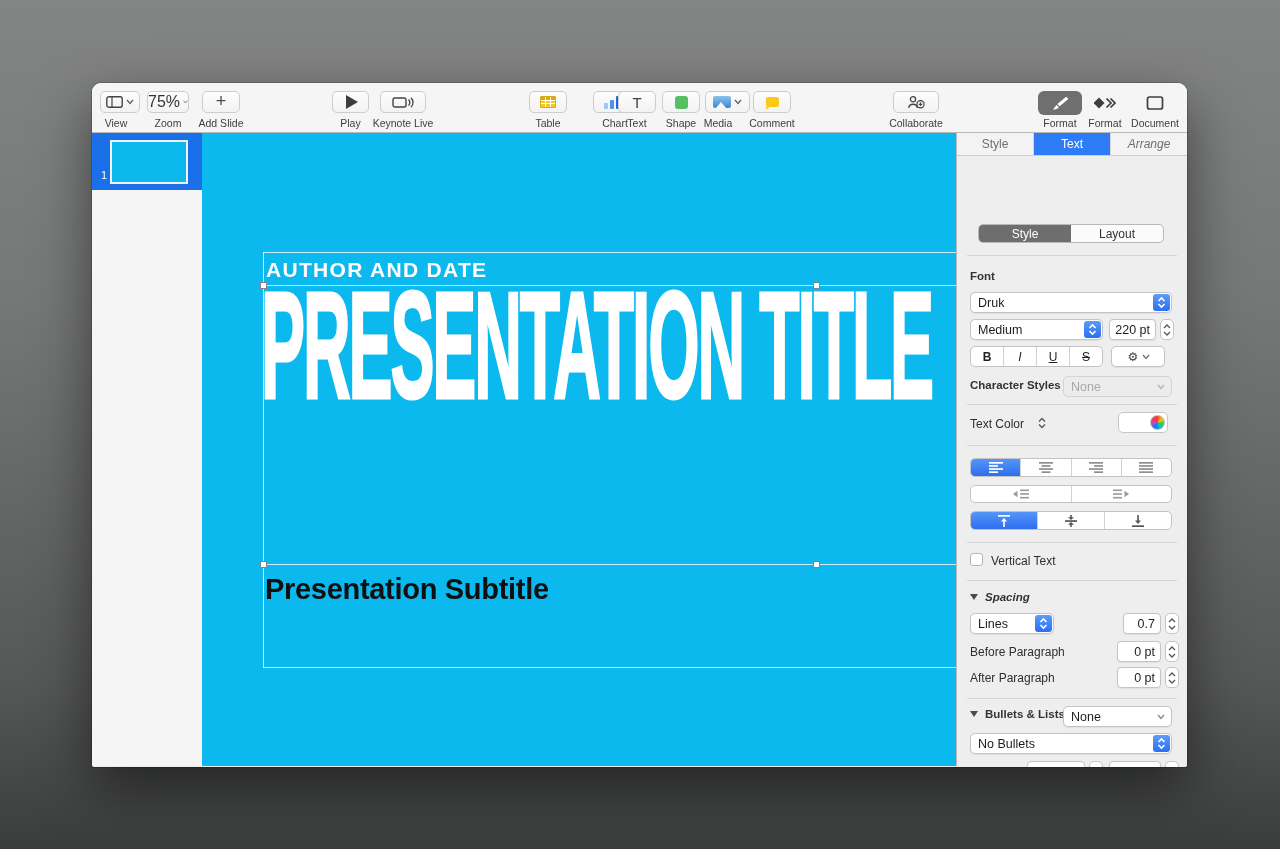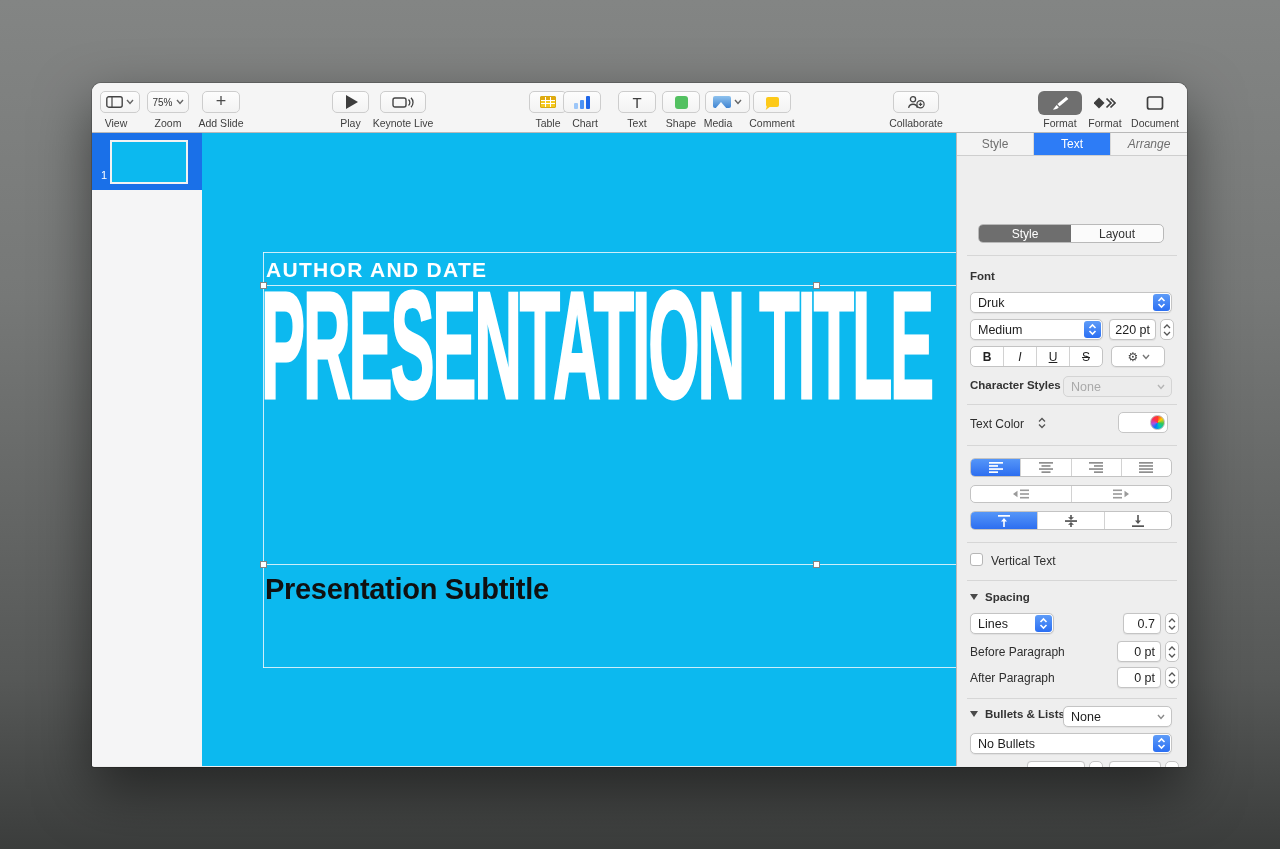--- a/index.html
+++ b/index.html
@@ -115,21 +115,21 @@
           </svg>
         <svg class="chev" viewBox="0 0 8 6">
             <polyline points="1,1 4,4.5 7,1" fill="none" stroke="#666" stroke-width="1.4"></polyline>
           </svg>
       </div>
       <div class="lbl">View</div>
     </div>
 
     <div class="tool" style="left:55px;width:42px;">
       <div class="btn" style="width:42px;">
-        <span style="font-size:10px;color:#333;">75%</span>
+        <span style="font-size:16px;color:#333;">75%</span>
         <svg class="chev" viewBox="0 0 8 6">
             <polyline points="1,1 4,4.5 7,1" fill="none" stroke="#666" stroke-width="1.4"></polyline>
           </svg>
       </div>
       <div class="lbl">Zoom</div>
     </div>
 
     <div class="tool" style="left:110px;width:38px;">
       <div class="btn" style="width:38px;">
           <span class="icon-plus">+</span>
@@ -165,21 +165,21 @@
             <span></span>
             <span></span>
             <span></span>
             <span></span>
             <span></span>
           </span>
       </div>
       <div class="lbl">Table</div>
     </div>
 
-    <div class="tool" style="left:471px;width:44px;">
+    <div class="tool" style="left:501px;width:44px;">
       <div class="btn" style="width:38px;">
           <span class="icon-chart">
             <i></i>
             <i></i>
             <i></i>
           </span>
         </div>
       <div class="lbl">Chart</div>
     </div>
 
@@ -473,21 +473,21 @@
       </div>
 
       <div class="divider" style="top:409px;"></div>
 
       <div class="checkbox" style="left:13px;top:420px;"></div>
       <div class="plainlabel" style="left:34px;top:421px;">Vertical Text</div>
 
       <div class="divider" style="top:447px;"></div>
 
       <div class="disc" style="left:13px;top:461px;"></div>
-      <div class="sec-label" style="left:28px;top:458px;">Spacing</div>
+      <div class="sec-label" style="left:28px;top:458px;font-style:italic;">Spacing</div>
 
       <div class="popup" style="left:13px;top:480px;width:84px;">
         <div class="ptext">Lines</div>
         <div class="bluestep">
             <svg width="9" height="13" viewBox="0 0 9 13">
               <polyline points="1.5,5 4.5,2 7.5,5" fill="none" stroke="#fff" stroke-width="1.6"></polyline>
               <polyline points="1.5,8 4.5,11 7.5,8" fill="none" stroke="#fff" stroke-width="1.6"></polyline>
             </svg>
           </div>
       </div>

